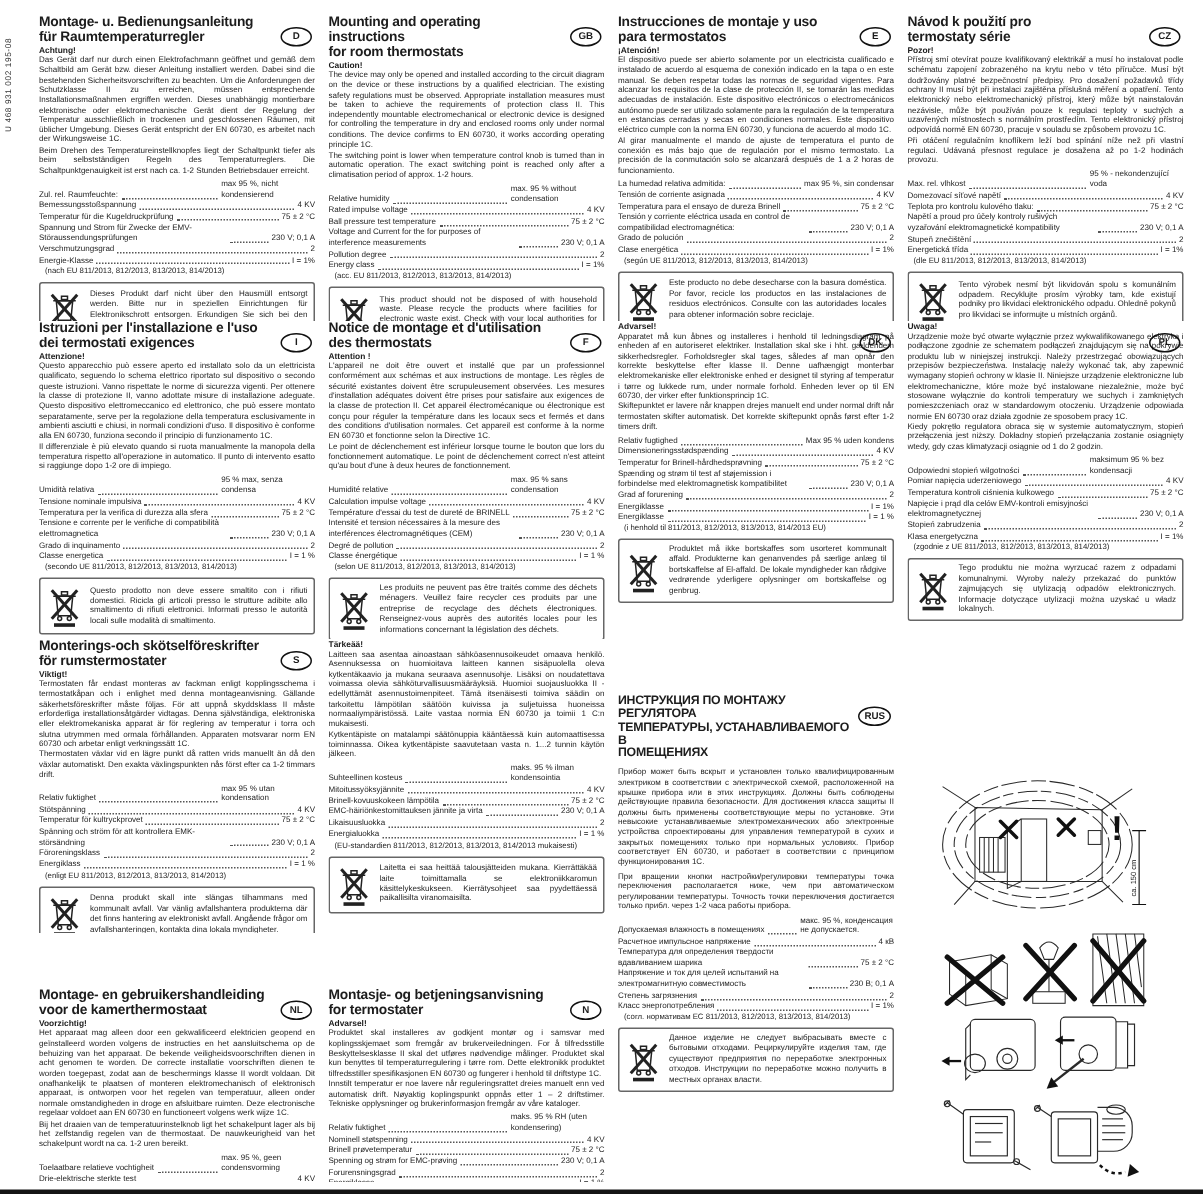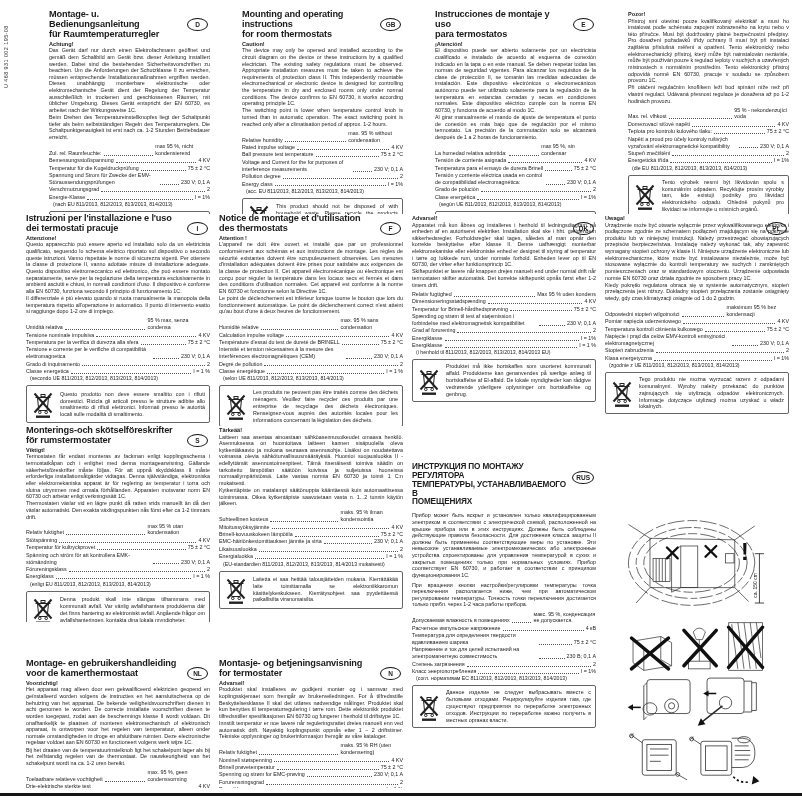--- a/index.html
+++ b/index.html
@@ -2,21 +2,21 @@
 <html><head>
 <meta charset="utf-8">
 <style>
   html,body{margin:0;padding:0;background:#e8e8e6;}
   #page{position:relative;width:802px;height:802px;background:#fff;overflow:hidden;
         font-family:"Liberation Sans",sans-serif;color:#1c1c1c;}
   #cols{position:absolute;top:10px;left:26px;right:8px;bottom:14px;
         display:flex;gap:7px;}
   .col{width:186px;display:flex;flex-direction:column;overflow:hidden;}
   .sec{position:relative;overflow:hidden;padding-right:2px;}
-  .s-r1{height:204px;margin-left:23px;}
+  .s-r1{height:204px;}
   .s-r2{height:212px;}
   .s-r3{height:196px;}
   .s-fx{flex:1;margin-top:37px;}
   .sec-h{position:relative;padding-right:30px;margin-bottom:1px;}
   .sec-h h2{margin:0;font-size:9.2px;line-height:1.08;font-weight:bold;
             letter-spacing:-0.15px;white-space:pre-line;}
   .sec-h h2.small{font-size:8.2px;}
   .badge{position:absolute;right:2px;top:8px;min-width:13px;height:11px;padding:0 3px;
          border:1.3px solid #111;border-radius:50%;display:flex;align-items:center;
          justify-content:center;font-size:6.5px;font-weight:bold;}
@@ -106,21 +106,21 @@
               </g>
               <rect x="5" y="26.5" width="14" height="2.4" fill="#222"></rect>
             </svg>
           <p class="rtext">Dieses Produkt darf nicht über den Hausmüll entsorgt werden. Bitte nur in speziellen Einrichtungen für Elektronikschrott entsorgen. Erkundigen Sie sich bei den örtlichen Behörden zur Recycling Beratung.</p>
         </div>
       </section>
 
       <section class="sec s-r2">
         <header class="sec-h">
             <h2>Istruzioni per l'installazione e l'uso
-dei termostati pracuje</h2>
+dei termostati exigences</h2>
           <span class="badge">I</span>
           </header>
         <p class="warn">Attenzione!</p>
         <p class="body">Questo apparecchio può essere aperto ed installato solo da un elettricista qualificato, seguendo lo schema elettrico riportato sul dispositivo o secondo queste istruzioni. Vanno rispettate le norme di sicurezza vigenti. Per ottenere la classe di protezione II, vanno adottate misure di installazione adeguate. Questo dispositivo elettromeccanico ed elettronico, che può essere montato separatamente, serve per la regolazione della temperatura esclusivamente in ambienti asciutti e chiusi, in normali condizioni d'uso. Il dispositivo è conforme alla EN 60730, funziona secondo il principio di funzionamento 1C.</p>
         <p class="body">Il differenziale è più elevato quando si ruota manualmente la manopola della temperatura rispetto all'operazione in automatico. Il punto di intervento esatto si raggiunge dopo 1-2 ore di impiego.</p>
         <div class="specs">
             <div class="spec">
               <span class="sl">Umidità relativa</span>
               <span class="dots"></span>
               <span class="sv">95 % max, senza condensa</span>
@@ -688,20 +688,25 @@
               <rect x="5" y="26.5" width="14" height="2.4" fill="#222"></rect>
             </svg>
           <p class="rtext">Данное изделие не следует выбрасывать вместе с бытовыми отходами. Рециркулируйте изделия там, где существуют предприятия по переработке электронных отходов. Инструкции по переработке можно получить в местных органах власти.</p>
         </div>
       </section>
     </div>
 
     <div class="col">
 
       <section class="sec s-r1">
+        <header class="sec-h">
+            <h2>Návod k použití pro
+termostaty série</h2>
+          <span class="badge">CZ</span>
+          </header>
         <p class="warn">Pozor!</p>
         <p class="body">Přístroj smí otevírat pouze kvalifikovaný elektrikář a musí ho instalovat podle schématu zapojení zobrazeného na krytu nebo v této příručce. Musí být dodržovány platné bezpečnostní předpisy. Pro dosažení požadavků třídy ochrany II musí být při instalaci zajištěna příslušná měření a opatření. Tento elektronický nebo elektromechanický přístroj, který může být nainstalován nezávisle, může být používán pouze k regulaci teploty v suchých a uzavřených místnostech s normálním prostředím. Tento elektronický přístroj odpovídá normě EN 60730, pracuje v souladu se způsobem provozu 1C.</p>
         <p class="body">Při otáčení regulačním knoflíkem leží bod spínání níže než při vlastní regulaci. Udávaná přesnost regulace je dosažena až po 1-2 hodinách provozu.</p>
         <div class="specs">
             <div class="spec">
               <span class="sl">Max. rel. vlhkost</span>
               <span class="dots"></span>
               <span class="sv">95 % - nekondenzující voda</span>
             </div>
             <div class="spec">

